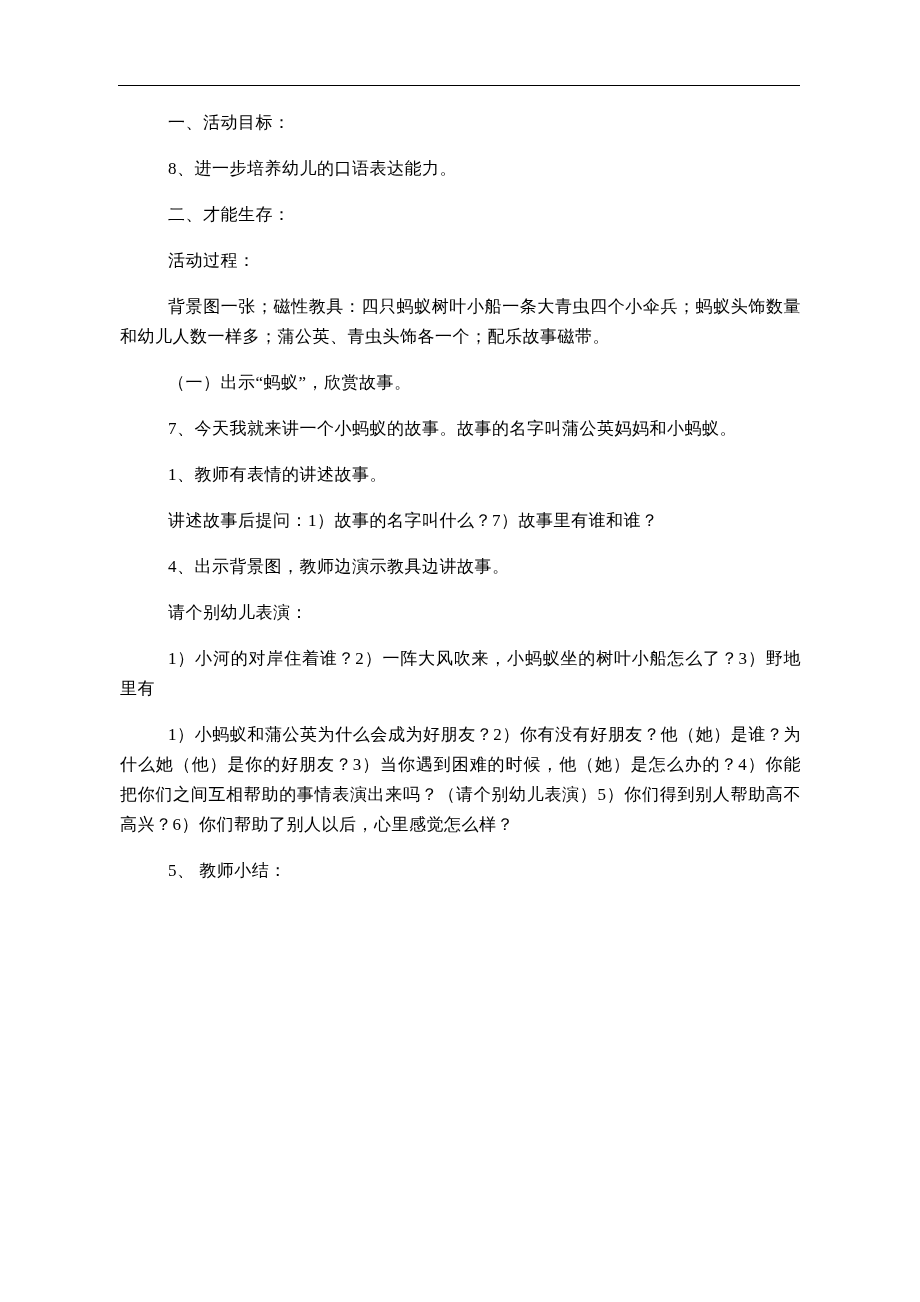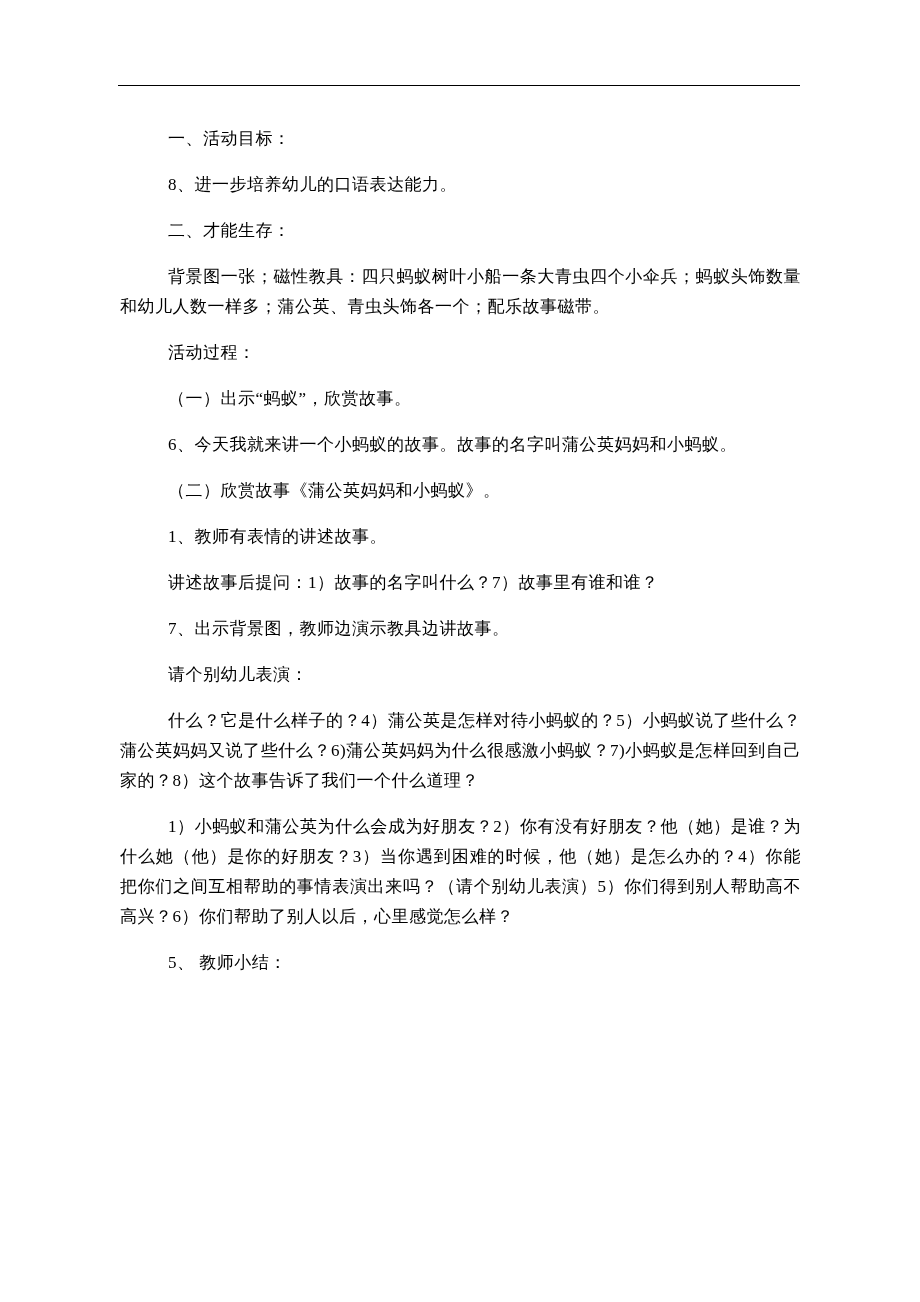--- a/index.html
+++ b/index.html
@@ -24,21 +24,21 @@
   .top-rule {
     position: absolute;
     top: 85px;
     left: 118px;
     width: 682px;
     height: 0;
     border-top: 1.5px solid #000000;
   }
   .doc-body {
     position: absolute;
-    top: 124px;
+    top: 108px;
     left: 120px;
     width: 681px;
   }
   .para {
     margin: 0;
     padding: 0;
     margin-top: 16px;
     font-size: 17px;
     line-height: 30px;
     text-indent: 48px;
@@ -52,26 +52,25 @@
 </style>
 </head>
 <body>
 
 <div class="page">
   <div class="top-rule"></div>
   <div class="doc-body">
       <p class="para">一、活动目标：</p>
       <p class="para">8、进一步培养幼儿的口语表达能力。</p>
       <p class="para">二、才能生存：</p>
+      <p class="para">活动过程：</p>
       <p class="para">背景图一张；磁性教具：四只蚂蚁树叶小船一条大青虫四个小伞兵；蚂蚁头饰数量和幼儿人数一样多；蒲公英、青虫头饰各一个；配乐故事磁带。</p>
-      <p class="para">活动过程：</p>
       <p class="para">（一）出示“蚂蚁”，欣赏故事。</p>
-      <p class="para">6、今天我就来讲一个小蚂蚁的故事。故事的名字叫蒲公英妈妈和小蚂蚁。</p>
-      <p class="para">（二）欣赏故事《蒲公英妈妈和小蚂蚁》。</p>
+      <p class="para">7、今天我就来讲一个小蚂蚁的故事。故事的名字叫蒲公英妈妈和小蚂蚁。</p>
       <p class="para">1、教师有表情的讲述故事。</p>
       <p class="para">讲述故事后提问：1）故事的名字叫什么？7）故事里有谁和谁？</p>
-      <p class="para">7、出示背景图，教师边演示教具边讲故事。</p>
+      <p class="para">4、出示背景图，教师边演示教具边讲故事。</p>
       <p class="para">请个别幼儿表演：</p>
-      <p class="para">什么？它是什么样子的？4）蒲公英是怎样对待小蚂蚁的？5）小蚂蚁说了些什么？蒲公英妈妈又说了些什么？6)蒲公英妈妈为什么很感激小蚂蚁？7)小蚂蚁是怎样回到自己家的？8）这个故事告诉了我们一个什么道理？</p>
+      <p class="para">1）小河的对岸住着谁？2）一阵大风吹来，小蚂蚁坐的树叶小船怎么了？3）野地里有</p>
       <p class="para">1）小蚂蚁和蒲公英为什么会成为好朋友？2）你有没有好朋友？他（她）是谁？为什么她（他）是你的好朋友？3）当你遇到困难的时候，他（她）是怎么办的？4）你能把你们之间互相帮助的事情表演出来吗？（请个别幼儿表演）5）你们得到别人帮助高不高兴？6）你们帮助了别人以后，心里感觉怎么样？</p>
       <p class="para">5、 教师小结：</p>
     </div>
 </div>
 
 </body></html>

